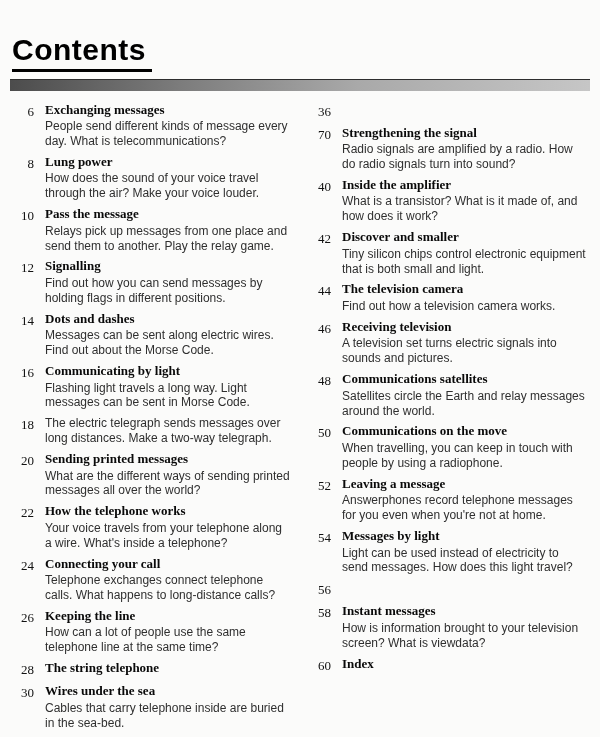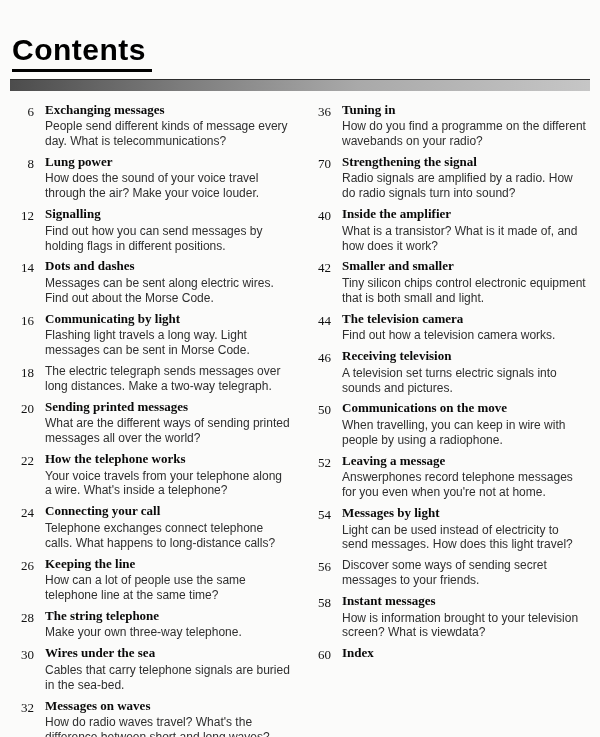--- a/index.html
+++ b/index.html
@@ -95,20 +95,27 @@
   </div>
 
   <div class="entry">
     <div class="page-num">8</div>
     <div class="entry-body">
       <div class="entry-title">Lung power</div>
       <div class="entry-desc">How does the sound of your voice travel through the air? Make your voice louder.</div>
     </div>
   </div>
 
+  <div class="entry">
+    <div class="page-num">10</div>
+    <div class="entry-body">
+      <div class="entry-title">Pass the message</div>
+      <div class="entry-desc">Relays pick up messages from one place and send them to another. Play the relay game.</div>
+    </div>
+  </div>
 
   <div class="entry">
     <div class="page-num">12</div>
     <div class="entry-body">
       <div class="entry-title">Signalling</div>
       <div class="entry-desc">Find out how you can send messages by holding flags in different positions.</div>
     </div>
   </div>
 
   <div class="entry">
@@ -163,48 +170,43 @@
     <div class="entry-body">
       <div class="entry-title">Keeping the line</div>
       <div class="entry-desc">How can a lot of people use the same telephone line at the same time?</div>
     </div>
   </div>
 
   <div class="entry">
     <div class="page-num">28</div>
     <div class="entry-body">
       <div class="entry-title">The string telephone</div>
-      <div class="entry-desc">Make your own three-way telephone.</div>
     </div>
   </div>
 
   <div class="entry">
     <div class="page-num">30</div>
     <div class="entry-body">
       <div class="entry-title">Wires under the sea</div>
-      <div class="entry-desc">Cables that carry telephone signals are buried in the sea-bed.</div>
+      <div class="entry-desc">Cables that carry telephone inside are buried in the sea-bed.</div>
     </div>
   </div>
 
   <div class="entry">
     <div class="page-num">32</div>
     <div class="entry-body">
       <div class="entry-title">Messages on waves</div>
       <div class="entry-desc">How do radio waves travel? What's the difference between short and long waves?</div>
     </div>
   </div>
 
 </div>
     <div class="col" id="col-right">
   <div class="entry">
     <div class="page-num">36</div>
-    <div class="entry-body">
-      <div class="entry-title">Tuning in</div>
-      <div class="entry-desc">How do you find a programme on the different wavebands on your radio?</div>
-    </div>
   </div>
 
   <div class="entry">
     <div class="page-num">70</div>
     <div class="entry-body">
       <div class="entry-title">Strengthening the signal</div>
       <div class="entry-desc">Radio signals are amplified by a radio. How do radio signals turn into sound?</div>
     </div>
   </div>
 
@@ -212,47 +214,54 @@
     <div class="page-num">40</div>
     <div class="entry-body">
       <div class="entry-title">Inside the amplifier</div>
       <div class="entry-desc">What is a transistor? What is it made of, and how does it work?</div>
     </div>
   </div>
 
   <div class="entry">
     <div class="page-num">42</div>
     <div class="entry-body">
-      <div class="entry-title">Smaller and smaller</div>
+      <div class="entry-title">Discover and smaller</div>
       <div class="entry-desc">Tiny silicon chips control electronic equipment that is both small and light.</div>
     </div>
   </div>
 
   <div class="entry">
     <div class="page-num">44</div>
     <div class="entry-body">
       <div class="entry-title">The television camera</div>
       <div class="entry-desc">Find out how a television camera works.</div>
     </div>
   </div>
 
   <div class="entry">
     <div class="page-num">46</div>
     <div class="entry-body">
       <div class="entry-title">Receiving television</div>
       <div class="entry-desc">A television set turns electric signals into sounds and pictures.</div>
     </div>
   </div>
 
+  <div class="entry">
+    <div class="page-num">48</div>
+    <div class="entry-body">
+      <div class="entry-title">Communications satellites</div>
+      <div class="entry-desc">Satellites circle the Earth and relay messages around the world.</div>
+    </div>
+  </div>
 
   <div class="entry">
     <div class="page-num">50</div>
     <div class="entry-body">
       <div class="entry-title">Communications on the move</div>
-      <div class="entry-desc">When travelling, you can keep in wire with people by using a radiophone.</div>
+      <div class="entry-desc">When travelling, you can keep in touch with people by using a radiophone.</div>
     </div>
   </div>
 
   <div class="entry">
     <div class="page-num">52</div>
     <div class="entry-body">
       <div class="entry-title">Leaving a message</div>
       <div class="entry-desc">Answerphones record telephone messages for you even when you're not at home.</div>
     </div>
   </div>
@@ -261,21 +270,20 @@
     <div class="page-num">54</div>
     <div class="entry-body">
       <div class="entry-title">Messages by light</div>
       <div class="entry-desc">Light can be used instead of electricity to send messages. How does this light travel?</div>
     </div>
   </div>
 
   <div class="entry">
     <div class="page-num">56</div>
     <div class="entry-body">
-      <div class="entry-desc">Discover some ways of sending secret messages to your friends.</div>
     </div>
   </div>
 
   <div class="entry">
     <div class="page-num">58</div>
     <div class="entry-body">
       <div class="entry-title">Instant messages</div>
       <div class="entry-desc">How is information brought to your television screen? What is viewdata?</div>
     </div>
   </div>

